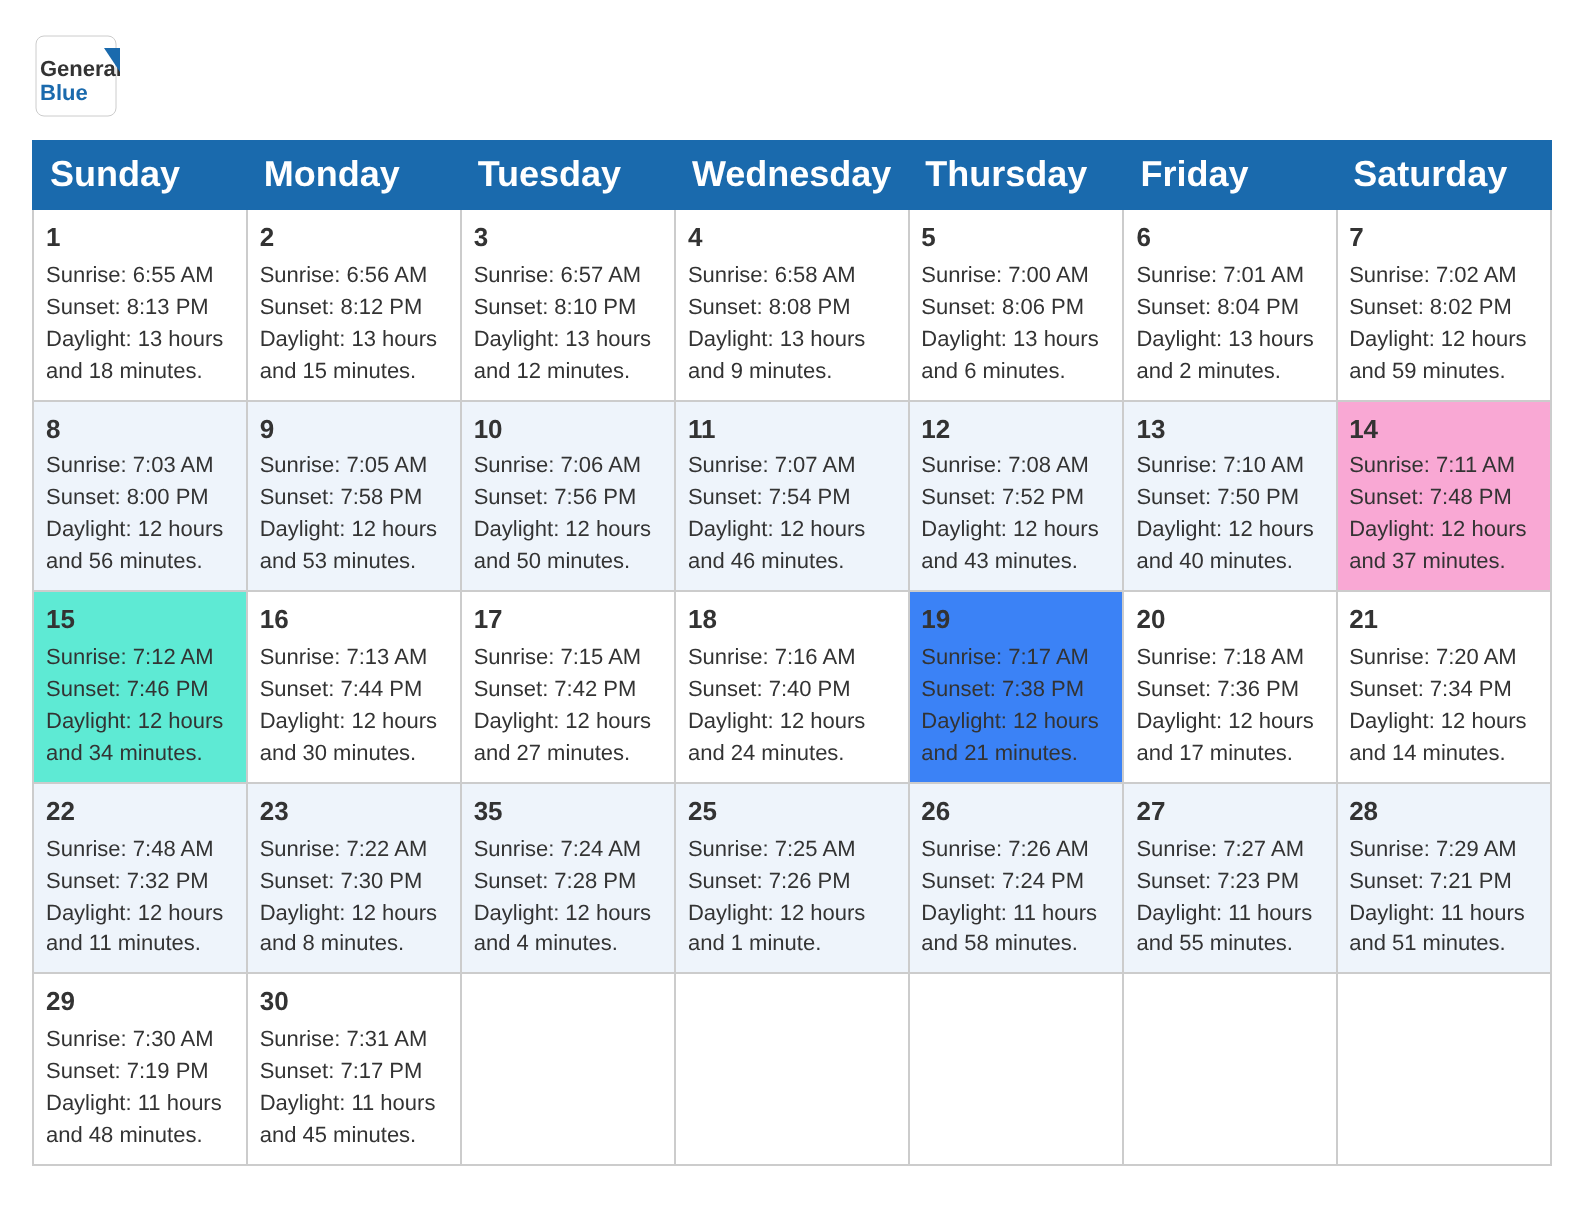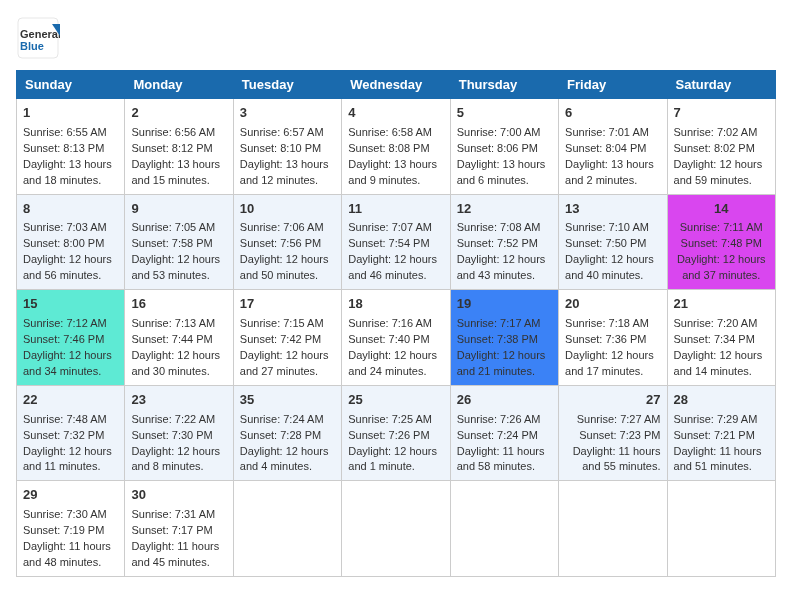--- a/index.html
+++ b/index.html
@@ -27,21 +27,21 @@
     .calendar-table {
       width: 100%;
       border-collapse: collapse;
       font-size: 11px;
     }
     .calendar-table th {
       background-color: #1a6aad;
       color: #fff;
       text-align: left;
       padding: 6px 8px;
-      font-size: 13px;
+      font-size: 18px;
       font-weight: bold;
       border: 1px solid #1a6aad;
     }
     .calendar-table td {
       border: 1px solid #ccc;
       vertical-align: top;
       padding: 5px 6px;
       height: 90px;
       width: 108px;
       color: #333;
@@ -101,38 +101,38 @@
         <td style="background-color: rgb(255, 255, 255);"><span class="day-num">6</span><span>Sunrise: 7:01 AM</span><br><span>Sunset: 8:04 PM</span><br><span>Daylight: 13 hours and 2 minutes.</span></td>
         <td style="background-color: rgb(255, 255, 255);"><span class="day-num">7</span><span>Sunrise: 7:02 AM</span><br><span>Sunset: 8:02 PM</span><br><span>Daylight: 12 hours and 59 minutes.</span></td>
       </tr>
       <tr>
         <td style="background-color: rgb(238, 244, 251);"><span class="day-num">8</span><span>Sunrise: 7:03 AM</span><br><span>Sunset: 8:00 PM</span><br><span>Daylight: 12 hours and 56 minutes.</span></td>
         <td style="background-color: rgb(238, 244, 251);"><span class="day-num">9</span><span>Sunrise: 7:05 AM</span><br><span>Sunset: 7:58 PM</span><br><span>Daylight: 12 hours and 53 minutes.</span></td>
         <td style="background-color: rgb(238, 244, 251);"><span class="day-num">10</span><span>Sunrise: 7:06 AM</span><br><span>Sunset: 7:56 PM</span><br><span>Daylight: 12 hours and 50 minutes.</span></td>
         <td style="background-color: rgb(238, 244, 251);"><span class="day-num">11</span><span>Sunrise: 7:07 AM</span><br><span>Sunset: 7:54 PM</span><br><span>Daylight: 12 hours and 46 minutes.</span></td>
         <td style="background-color: rgb(238, 244, 251);"><span class="day-num">12</span><span>Sunrise: 7:08 AM</span><br><span>Sunset: 7:52 PM</span><br><span>Daylight: 12 hours and 43 minutes.</span></td>
         <td style="background-color: rgb(238, 244, 251);"><span class="day-num">13</span><span>Sunrise: 7:10 AM</span><br><span>Sunset: 7:50 PM</span><br><span>Daylight: 12 hours and 40 minutes.</span></td>
-        <td style="background-color: #d946ef; text-align: center;"><span class="day-num">14</span><span>Sunrise: 7:11 AM</span><br><span>Sunset: 7:48 PM</span><br><span>Daylight: 12 hours and 37 minutes.</span></td>
+        <td style="background-color: #f9a8d4;"><span class="day-num">14</span><span>Sunrise: 7:11 AM</span><br><span>Sunset: 7:48 PM</span><br><span>Daylight: 12 hours and 37 minutes.</span></td>
       </tr>
       <tr>
         <td style="background-color: #5eead4;"><span class="day-num">15</span><span>Sunrise: 7:12 AM</span><br><span>Sunset: 7:46 PM</span><br><span>Daylight: 12 hours and 34 minutes.</span></td>
         <td style="background-color: rgb(255, 255, 255);"><span class="day-num">16</span><span>Sunrise: 7:13 AM</span><br><span>Sunset: 7:44 PM</span><br><span>Daylight: 12 hours and 30 minutes.</span></td>
         <td style="background-color: rgb(255, 255, 255);"><span class="day-num">17</span><span>Sunrise: 7:15 AM</span><br><span>Sunset: 7:42 PM</span><br><span>Daylight: 12 hours and 27 minutes.</span></td>
         <td style="background-color: rgb(255, 255, 255);"><span class="day-num">18</span><span>Sunrise: 7:16 AM</span><br><span>Sunset: 7:40 PM</span><br><span>Daylight: 12 hours and 24 minutes.</span></td>
         <td style="background-color: #3b82f6;"><span class="day-num">19</span><span>Sunrise: 7:17 AM</span><br><span>Sunset: 7:38 PM</span><br><span>Daylight: 12 hours and 21 minutes.</span></td>
         <td style="background-color: rgb(255, 255, 255);"><span class="day-num">20</span><span>Sunrise: 7:18 AM</span><br><span>Sunset: 7:36 PM</span><br><span>Daylight: 12 hours and 17 minutes.</span></td>
         <td style="background-color: rgb(255, 255, 255);"><span class="day-num">21</span><span>Sunrise: 7:20 AM</span><br><span>Sunset: 7:34 PM</span><br><span>Daylight: 12 hours and 14 minutes.</span></td>
       </tr>
       <tr>
         <td style="background-color: rgb(238, 244, 251);"><span class="day-num">22</span><span>Sunrise: 7:48 AM</span><br><span>Sunset: 7:32 PM</span><br><span>Daylight: 12 hours and 11 minutes.</span></td>
         <td style="background-color: rgb(238, 244, 251);"><span class="day-num">23</span><span>Sunrise: 7:22 AM</span><br><span>Sunset: 7:30 PM</span><br><span>Daylight: 12 hours and 8 minutes.</span></td>
         <td style="background-color: rgb(238, 244, 251);"><span class="day-num">35</span><span>Sunrise: 7:24 AM</span><br><span>Sunset: 7:28 PM</span><br><span>Daylight: 12 hours and 4 minutes.</span></td>
         <td style="background-color: rgb(238, 244, 251);"><span class="day-num">25</span><span>Sunrise: 7:25 AM</span><br><span>Sunset: 7:26 PM</span><br><span>Daylight: 12 hours and 1 minute.</span></td>
         <td style="background-color: rgb(238, 244, 251);"><span class="day-num">26</span><span>Sunrise: 7:26 AM</span><br><span>Sunset: 7:24 PM</span><br><span>Daylight: 11 hours and 58 minutes.</span></td>
-        <td style="background-color: rgb(238, 244, 251); text-align: right;"><span class="day-num">27</span><span>Sunrise: 7:27 AM</span><br><span>Sunset: 7:23 PM</span><br><span>Daylight: 11 hours and 55 minutes.</span></td>
+        <td style="background-color: rgb(238, 244, 251);"><span class="day-num">27</span><span>Sunrise: 7:27 AM</span><br><span>Sunset: 7:23 PM</span><br><span>Daylight: 11 hours and 55 minutes.</span></td>
         <td style="background-color: rgb(238, 244, 251); margin-left: 43px;"><span class="day-num">28</span><span>Sunrise: 7:29 AM</span><br><span>Sunset: 7:21 PM</span><br><span>Daylight: 11 hours and 51 minutes.</span></td>
       </tr>
       <tr>
         <td style="background-color: rgb(255, 255, 255);"><span class="day-num">29</span><span>Sunrise: 7:30 AM</span><br><span>Sunset: 7:19 PM</span><br><span>Daylight: 11 hours and 48 minutes.</span></td>
         <td style="background-color: rgb(255, 255, 255);"><span class="day-num">30</span><span>Sunrise: 7:31 AM</span><br><span>Sunset: 7:17 PM</span><br><span>Daylight: 11 hours and 45 minutes.</span></td>
         <td class="empty-cell"></td>
         <td class="empty-cell"></td>
         <td class="empty-cell"></td>
         <td class="empty-cell"></td>
         <td class="empty-cell"></td>

